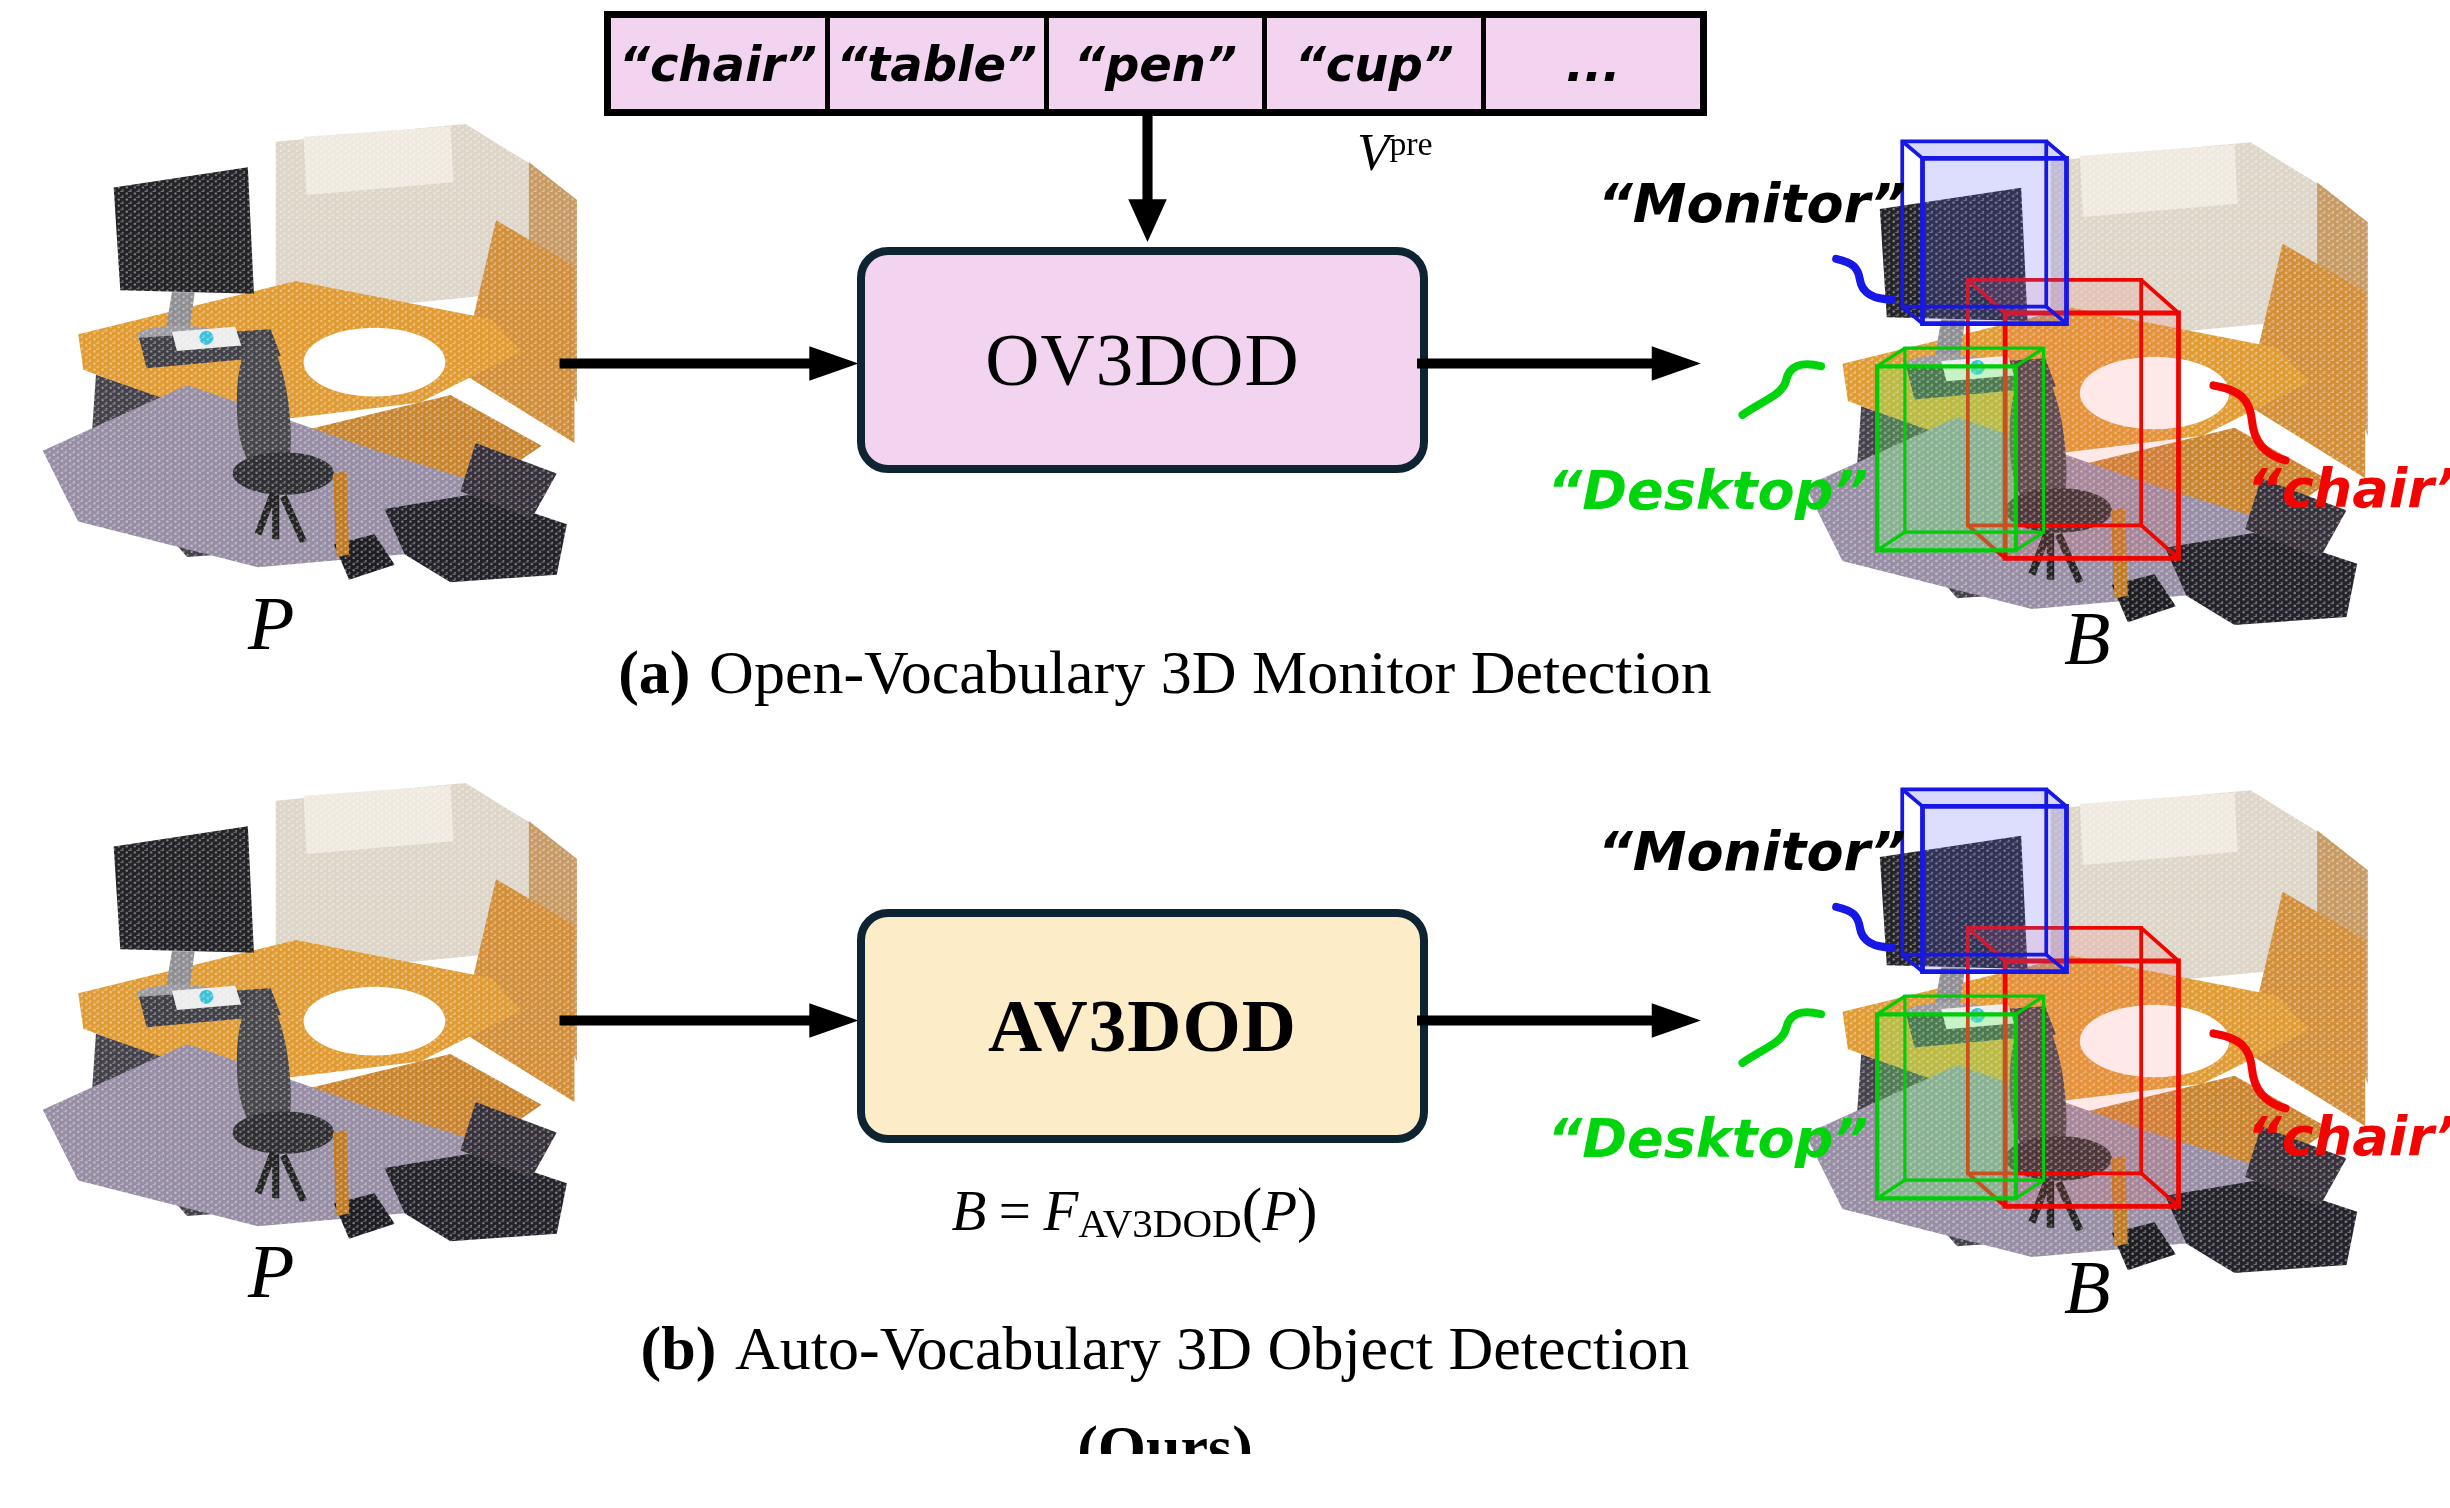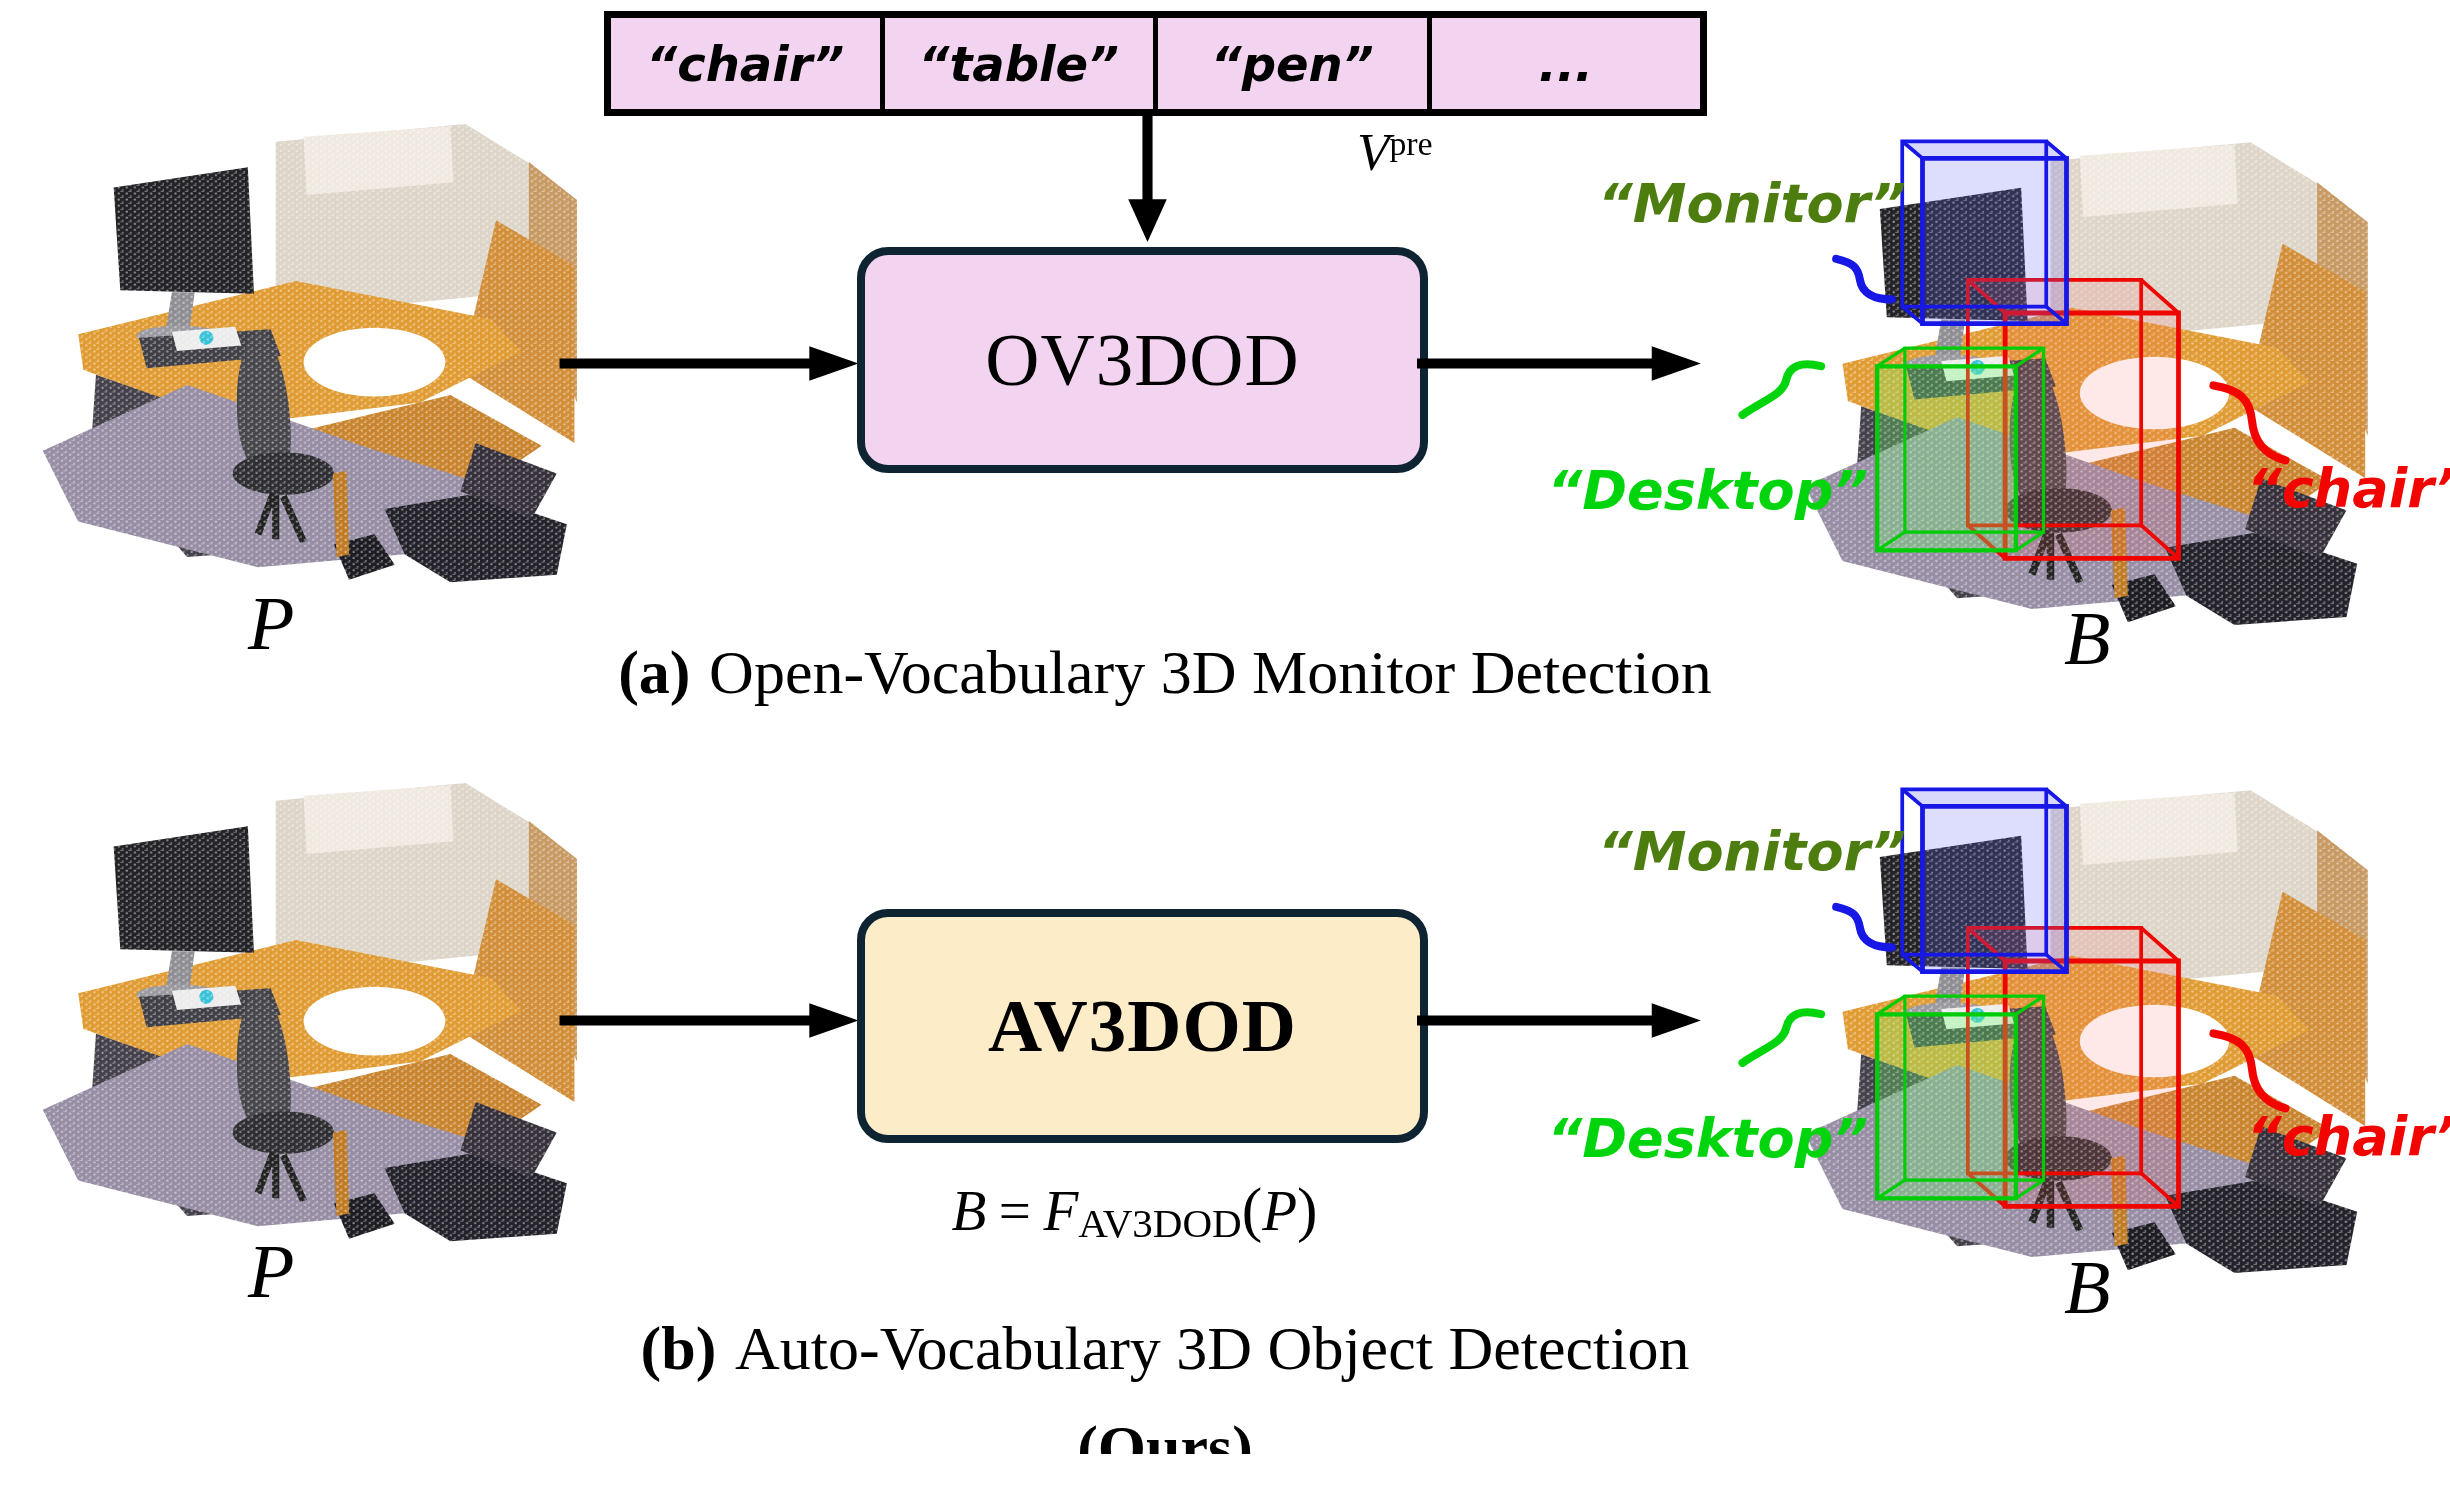--- a/index.html
+++ b/index.html
@@ -44,21 +44,21 @@
   .cap-ours{top:1412px;font-weight:bold;}
   .cap-label{font-weight:bold;}
   .cap-text{margin-left:.30em;}
 
   
   .panelR{width:905px;height:517px;}
   .pr-a{left:1545px;top:132px;}
   .pr-b{left:1545px;top:780px;}
   .annot{position:absolute;font-family:"DejaVu Sans",sans-serif;font-style:italic;
          font-weight:700;font-size:54px;white-space:nowrap;}
-  .annot.monitor{left:53px;top:40px;color:#4d7c0f;}
+  .annot.monitor{left:53px;top:40px;color:#000000;}
   .annot.desktop{left:2.5px;top:279px;color:#00d40c;margin-top:48px;}
   .annot.chair{left:702px;top:325px;color:#f20400;}
 
   svg{display:block;}
 </style>
 </head>
 <body>
 
 <svg width="0" height="0" style="position:absolute" aria-hidden="true">
   <defs>
@@ -115,20 +115,21 @@
     </symbol>
   </defs>
 </svg>
 
 <div class="canvas">
 
   <div class="abs vocab">
     <div class="vocab-cell">“chair”</div>
     <div class="vocab-cell">“table”</div>
     <div class="vocab-cell">“pen”</div>
+    <div class="vocab-cell">“cup”</div>
     <div class="vocab-cell">...</div>
   </div>
 
   <div class="abs vpre">
     <span class="mvar">V</span><span class="msup">pre</span>
   </div>
 
   <svg class="abs" style="left:1118px;top:109px;" width="59" height="138" viewBox="0 0 116 272">
     <line x1="58" y1="0" x2="58" y2="185" stroke="#000" stroke-width="20"></line>
     <polygon points="20,178 96,178 58,262" fill="#000"></polygon>

